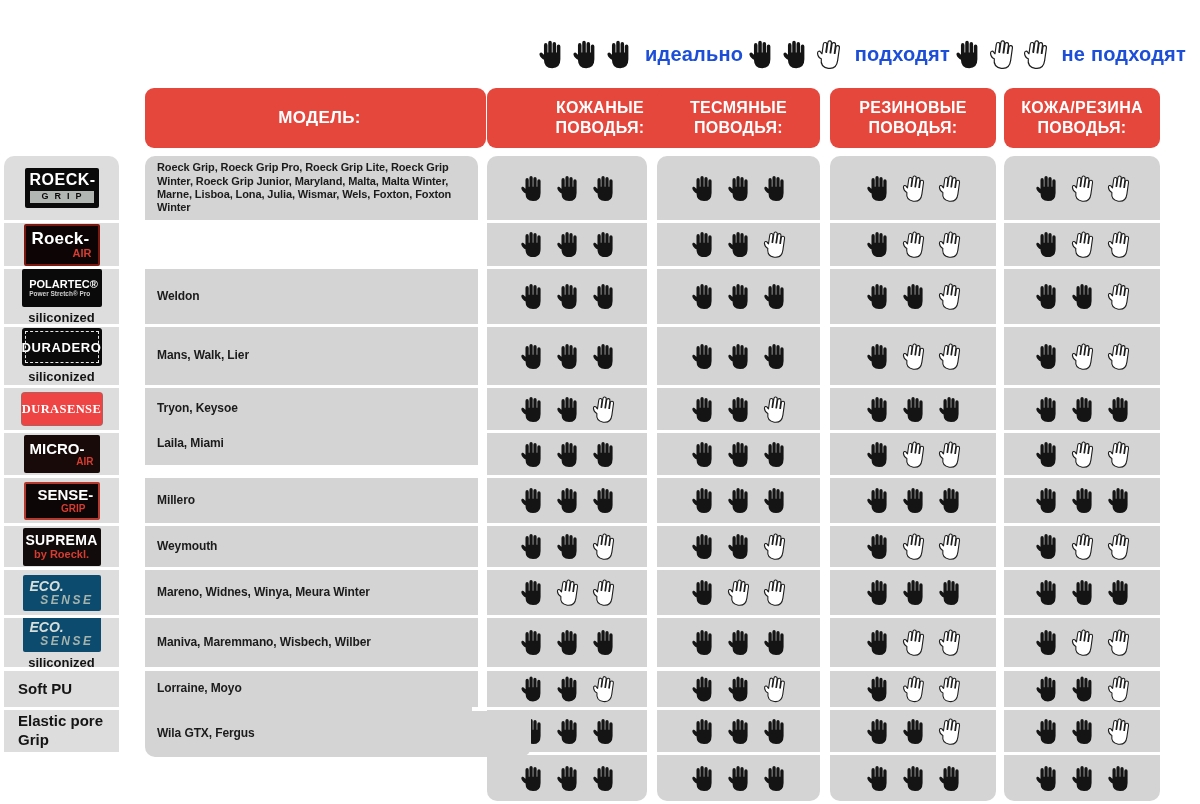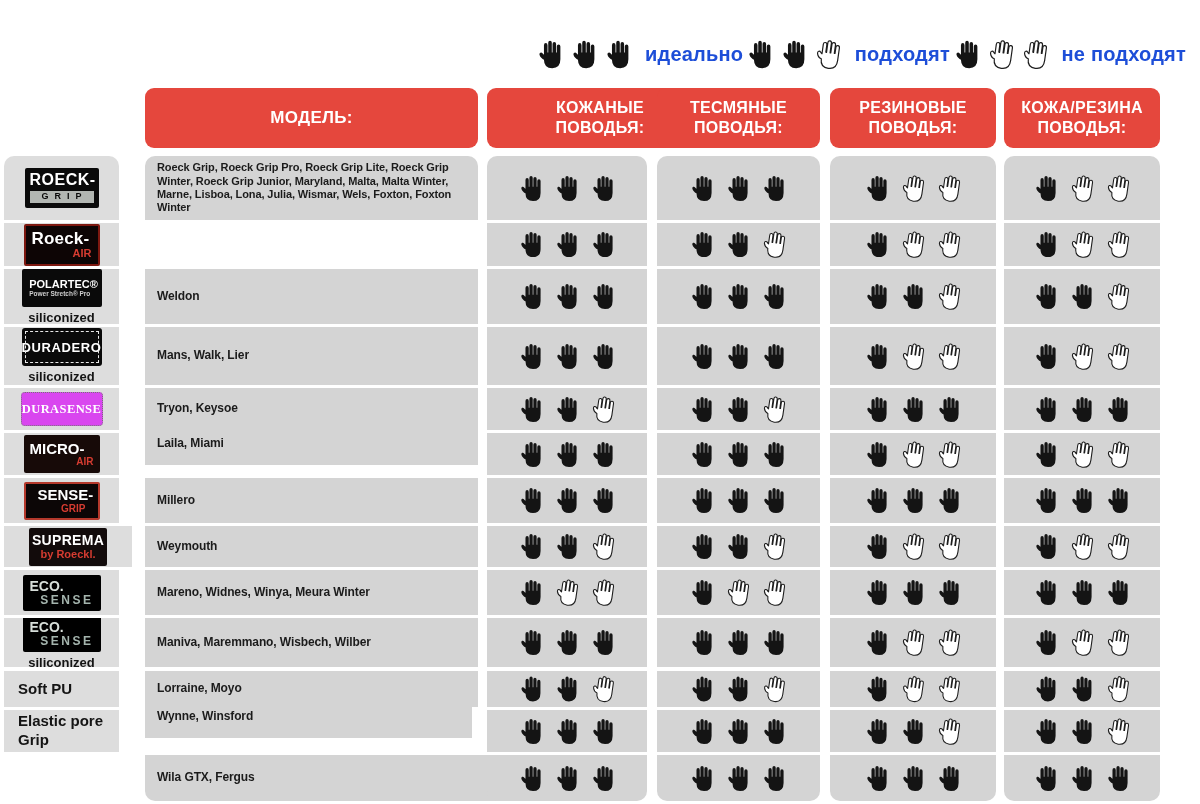--- a/index.html
+++ b/index.html
@@ -59,36 +59,36 @@
   .bx-roeckair .t2{color:#d63c31;font-size:11px;font-weight:800;text-align:right;line-height:1;}
 
   .bx-polartec{width:80px;height:38px;background:#0a0a0a;border-radius:2px;padding:3px 5px;flex-direction:row;display:flex;align-items:center;gap:4px;}
   .bx-polartec .col{display:flex;flex-direction:column;}
   .bx-polartec .t1{color:#fff;font-size:11px;font-weight:800;line-height:1.1;}
   .bx-polartec .t2{color:#cfcfcf;font-size:6.5px;font-weight:700;line-height:1.2;}
 
   .bx-duradero{width:80px;height:38px;background:#0a0a0a;border-radius:3px;outline:1px dashed #e8e8e8;outline-offset:-4px;align-items:center;}
   .bx-duradero .t1{color:#fff;font-size:13px;font-weight:800;letter-spacing:.6px;text-align:right;}
 
-  .bx-durasense{width:82px;height:34px;background:#d946ef;border-radius:4px;border:1px dotted #777;align-items:center;}
+  .bx-durasense{width:82px;height:34px;background:#ef4444;border-radius:4px;border:1px dotted #777;align-items:center;}
   .bx-durasense .t1{color:#fff;font-size:12.5px;font-weight:700;letter-spacing:.4px;font-family:"Liberation Serif","DejaVu Serif",serif;text-align:center;}
 
   .bx-microair{width:76px;height:38px;background:#170a08;border-radius:2px;padding:3px 6px;}
   .bx-microair .t1{color:#fff;font-size:15px;font-weight:800;line-height:1.1;}
   .bx-microair .t2{color:#d63c31;font-size:10px;font-weight:800;text-align:right;line-height:1;}
 
   .bx-sensegrip{width:76px;height:38px;background:#0c0606;border:2px solid #b5392c;border-radius:2px;padding:2px 12px;}
   .bx-sensegrip .t1{color:#fff;font-size:15px;font-weight:800;line-height:1.1;}
   .bx-sensegrip .t2{color:#d63c31;font-size:10px;font-weight:800;text-align:right;line-height:1;}
 
   .bx-suprema{width:78px;height:38px;background:#120b0b;border-radius:2px;padding:3px 6px;align-items:center;}
   .bx-suprema .t1{color:#fff;font-size:14px;font-weight:800;line-height:1.1;letter-spacing:.3px;}
   .bx-suprema .t2{color:#d63c31;font-size:11px;font-weight:800;line-height:1.1;}
 
-  .bx-ecosense{width:78px;height:36px;background:#000000;border-radius:2px;padding:3px 7px;}
+  .bx-ecosense{width:78px;height:36px;background:#0c4a6e;border-radius:2px;padding:3px 7px;font-style:italic;}
   .bx-ecosense .t1{color:#d7ded9;font-size:14px;font-weight:800;line-height:1.05;}
   .bx-ecosense .t2{color:#a4b4ad;font-size:12px;font-weight:800;letter-spacing:2.5px;text-align:right;line-height:1.05;}
 
   .side-text{font-size:15px;font-weight:700;color:#141414;align-self:flex-start;padding-left:14px;line-height:1.25;}
 
   .bx-leather{width:76px;height:40px;border-radius:5px;border:2px solid #3c2b22;
       background:linear-gradient(135deg,#8a695a 0%,#6e5144 45%,#7d5f50 70%,#5f453a 100%);
       align-items:center;justify-content:center;display:flex;flex-direction:column;}
   .bx-leather .t1{color:#2d1d15;font-size:9px;font-weight:800;letter-spacing:1px;line-height:1.1;}
   .bx-leather .t2{color:#31211a;font-size:15px;font-weight:800;letter-spacing:1px;line-height:1.05;}
@@ -137,21 +137,21 @@
           </svg>
           <svg class="hand outline" width="25" height="31" viewBox="0 0 21 26">
             <path d="M5 12.6 L5 5.2 Q5 3.4 6.5 3.4 Q8 3.4 8 5.2 L8 11.4 L8.6 11.4 L8.6 3.2 Q8.6 1.5 10.1 1.5 Q11.6 1.5 11.6 3.2 L11.6 11.4 L12.2 11.4 L12.2 4.2 Q12.2 2.5 13.7 2.5 Q15.2 2.5 15.2 4.2 L15.2 11.4 L15.8 11.4 L15.8 6.2 Q15.8 4.5 17.3 4.5 Q18.8 4.5 18.8 6.2 L18.8 17 Q18.8 24.5 11.9 24.5 Q5 24.5 5 17.4 C3.6 17 1.7 15.2 1.25 13.3 Q0.95 11.9 2 11.45 Q3 11.05 3.75 12 Q4.35 12.8 5 13.15 Z" fill="#ffffff" stroke="#1e1e1e" stroke-width="1" stroke-linejoin="round"></path>
           </svg>
         </span>
       <span class="lg-label">не подходят</span>
     </div>
   </div>
 
   <div class="board" id="board">
-      <div class="hdr hdr-model" style="left: 145px; top: 88px; width: 333px; height: 60px;">МОДЕЛЬ:</div>
+      <div class="hdr hdr-model" style="left: 145px; top: 88px; width: 333px; height: 60px; padding-left: 8px;">МОДЕЛЬ:</div>
       <div class="hdr" style="left: 487px; top: 88px; width: 160px; height: 60px; padding-left: 33px;">
         <span class="l1">КОЖАНЫЕ</span>
         <span class="l2">ПОВОДЬЯ:</span>
       </div>
       <div class="hdr" style="left: 657px; top: 88px; width: 163px; height: 60px;">
         <span class="l1">ТЕСМЯНЫЕ</span>
         <span class="l2">ПОВОДЬЯ:</span>
       </div>
       <div class="hdr" style="left: 830px; top: 88px; width: 166px; height: 60px;">
         <span class="l1">РЕЗИНОВЫЕ</span>
@@ -542,21 +542,21 @@
         <svg class="hand filled" width="23" height="29" viewBox="0 0 21 26">
           <path d="M5 12.6 L5 5.2 Q5 3.4 6.5 3.4 Q8 3.4 8 5.2 L8 11.4 L8.6 11.4 L8.6 3.2 Q8.6 1.5 10.1 1.5 Q11.6 1.5 11.6 3.2 L11.6 11.4 L12.2 11.4 L12.2 4.2 Q12.2 2.5 13.7 2.5 Q15.2 2.5 15.2 4.2 L15.2 11.4 L15.8 11.4 L15.8 6.2 Q15.8 4.5 17.3 4.5 Q18.8 4.5 18.8 6.2 L18.8 17 Q18.8 24.5 11.9 24.5 Q5 24.5 5 17.4 C3.6 17 1.7 15.2 1.25 13.3 Q0.95 11.9 2 11.45 Q3 11.05 3.75 12 Q4.35 12.8 5 13.15 Z" fill="#141414" stroke-linejoin="round"></path>
         </svg>
         <svg class="hand filled" width="23" height="29" viewBox="0 0 21 26">
           <path d="M5 12.6 L5 5.2 Q5 3.4 6.5 3.4 Q8 3.4 8 5.2 L8 11.4 L8.6 11.4 L8.6 3.2 Q8.6 1.5 10.1 1.5 Q11.6 1.5 11.6 3.2 L11.6 11.4 L12.2 11.4 L12.2 4.2 Q12.2 2.5 13.7 2.5 Q15.2 2.5 15.2 4.2 L15.2 11.4 L15.8 11.4 L15.8 6.2 Q15.8 4.5 17.3 4.5 Q18.8 4.5 18.8 6.2 L18.8 17 Q18.8 24.5 11.9 24.5 Q5 24.5 5 17.4 C3.6 17 1.7 15.2 1.25 13.3 Q0.95 11.9 2 11.45 Q3 11.05 3.75 12 Q4.35 12.8 5 13.15 Z" fill="#141414" stroke-linejoin="round"></path>
         </svg>
         <svg class="hand filled" width="23" height="29" viewBox="0 0 21 26">
           <path d="M5 12.6 L5 5.2 Q5 3.4 6.5 3.4 Q8 3.4 8 5.2 L8 11.4 L8.6 11.4 L8.6 3.2 Q8.6 1.5 10.1 1.5 Q11.6 1.5 11.6 3.2 L11.6 11.4 L12.2 11.4 L12.2 4.2 Q12.2 2.5 13.7 2.5 Q15.2 2.5 15.2 4.2 L15.2 11.4 L15.8 11.4 L15.8 6.2 Q15.8 4.5 17.3 4.5 Q18.8 4.5 18.8 6.2 L18.8 17 Q18.8 24.5 11.9 24.5 Q5 24.5 5 17.4 C3.6 17 1.7 15.2 1.25 13.3 Q0.95 11.9 2 11.45 Q3 11.05 3.75 12 Q4.35 12.8 5 13.15 Z" fill="#141414" stroke-linejoin="round"></path>
         </svg>
       </div>
-      <div class="cell side" style="left: 4px; top: 526px; width: 128px; height: 41px;">
+      <div class="cell side" style="left: 4px; top: 526px; width: 115px; height: 41px;">
         <div style="display: flex; flex-direction: column; align-items: center;">
           <div class="lbox bx-suprema">
             <div class="t1">SUPREMA</div>
             <div class="t2">by Roeckl.</div>
           </div>
         </div>
       </div>
       <div class="cell model" style="left: 145px; top: 526px; width: 333px; height: 41px;">
         <div class="model-text">Weymouth</div>
       </div>
@@ -812,21 +812,21 @@
         <svg class="hand filled" width="23" height="29" viewBox="0 0 21 26">
           <path d="M5 12.6 L5 5.2 Q5 3.4 6.5 3.4 Q8 3.4 8 5.2 L8 11.4 L8.6 11.4 L8.6 3.2 Q8.6 1.5 10.1 1.5 Q11.6 1.5 11.6 3.2 L11.6 11.4 L12.2 11.4 L12.2 4.2 Q12.2 2.5 13.7 2.5 Q15.2 2.5 15.2 4.2 L15.2 11.4 L15.8 11.4 L15.8 6.2 Q15.8 4.5 17.3 4.5 Q18.8 4.5 18.8 6.2 L18.8 17 Q18.8 24.5 11.9 24.5 Q5 24.5 5 17.4 C3.6 17 1.7 15.2 1.25 13.3 Q0.95 11.9 2 11.45 Q3 11.05 3.75 12 Q4.35 12.8 5 13.15 Z" fill="#141414" stroke-linejoin="round"></path>
         </svg>
         <svg class="hand filled" width="23" height="29" viewBox="0 0 21 26">
           <path d="M5 12.6 L5 5.2 Q5 3.4 6.5 3.4 Q8 3.4 8 5.2 L8 11.4 L8.6 11.4 L8.6 3.2 Q8.6 1.5 10.1 1.5 Q11.6 1.5 11.6 3.2 L11.6 11.4 L12.2 11.4 L12.2 4.2 Q12.2 2.5 13.7 2.5 Q15.2 2.5 15.2 4.2 L15.2 11.4 L15.8 11.4 L15.8 6.2 Q15.8 4.5 17.3 4.5 Q18.8 4.5 18.8 6.2 L18.8 17 Q18.8 24.5 11.9 24.5 Q5 24.5 5 17.4 C3.6 17 1.7 15.2 1.25 13.3 Q0.95 11.9 2 11.45 Q3 11.05 3.75 12 Q4.35 12.8 5 13.15 Z" fill="#141414" stroke-linejoin="round"></path>
         </svg>
         <svg class="hand outline" width="23" height="29" viewBox="0 0 21 26">
           <path d="M5 12.6 L5 5.2 Q5 3.4 6.5 3.4 Q8 3.4 8 5.2 L8 11.4 L8.6 11.4 L8.6 3.2 Q8.6 1.5 10.1 1.5 Q11.6 1.5 11.6 3.2 L11.6 11.4 L12.2 11.4 L12.2 4.2 Q12.2 2.5 13.7 2.5 Q15.2 2.5 15.2 4.2 L15.2 11.4 L15.8 11.4 L15.8 6.2 Q15.8 4.5 17.3 4.5 Q18.8 4.5 18.8 6.2 L18.8 17 Q18.8 24.5 11.9 24.5 Q5 24.5 5 17.4 C3.6 17 1.7 15.2 1.25 13.3 Q0.95 11.9 2 11.45 Q3 11.05 3.75 12 Q4.35 12.8 5 13.15 Z" fill="#ffffff" stroke="#1e1e1e" stroke-width="1" stroke-linejoin="round"></path>
         </svg>
       </div>
-      <div class="cell model bot" style="left: 145px; top: 755px; width: 386px; height: 46px;">
+      <div class="cell model bot" style="left: 145px; top: 711px; width: 386px; height: 46px;">
         <div class="model-text">Wila GTX, Fergus</div>
       </div>
       <div class="cell rate bot" style="left: 487px; top: 755px; width: 160px; height: 46px;">
         <svg class="hand filled" width="23" height="29" viewBox="0 0 21 26">
           <path d="M5 12.6 L5 5.2 Q5 3.4 6.5 3.4 Q8 3.4 8 5.2 L8 11.4 L8.6 11.4 L8.6 3.2 Q8.6 1.5 10.1 1.5 Q11.6 1.5 11.6 3.2 L11.6 11.4 L12.2 11.4 L12.2 4.2 Q12.2 2.5 13.7 2.5 Q15.2 2.5 15.2 4.2 L15.2 11.4 L15.8 11.4 L15.8 6.2 Q15.8 4.5 17.3 4.5 Q18.8 4.5 18.8 6.2 L18.8 17 Q18.8 24.5 11.9 24.5 Q5 24.5 5 17.4 C3.6 17 1.7 15.2 1.25 13.3 Q0.95 11.9 2 11.45 Q3 11.05 3.75 12 Q4.35 12.8 5 13.15 Z" fill="#141414" stroke-linejoin="round"></path>
         </svg>
         <svg class="hand filled" width="23" height="29" viewBox="0 0 21 26">
           <path d="M5 12.6 L5 5.2 Q5 3.4 6.5 3.4 Q8 3.4 8 5.2 L8 11.4 L8.6 11.4 L8.6 3.2 Q8.6 1.5 10.1 1.5 Q11.6 1.5 11.6 3.2 L11.6 11.4 L12.2 11.4 L12.2 4.2 Q12.2 2.5 13.7 2.5 Q15.2 2.5 15.2 4.2 L15.2 11.4 L15.8 11.4 L15.8 6.2 Q15.8 4.5 17.3 4.5 Q18.8 4.5 18.8 6.2 L18.8 17 Q18.8 24.5 11.9 24.5 Q5 24.5 5 17.4 C3.6 17 1.7 15.2 1.25 13.3 Q0.95 11.9 2 11.45 Q3 11.05 3.75 12 Q4.35 12.8 5 13.15 Z" fill="#141414" stroke-linejoin="round"></path>
         </svg>
         <svg class="hand filled" width="23" height="29" viewBox="0 0 21 26">

